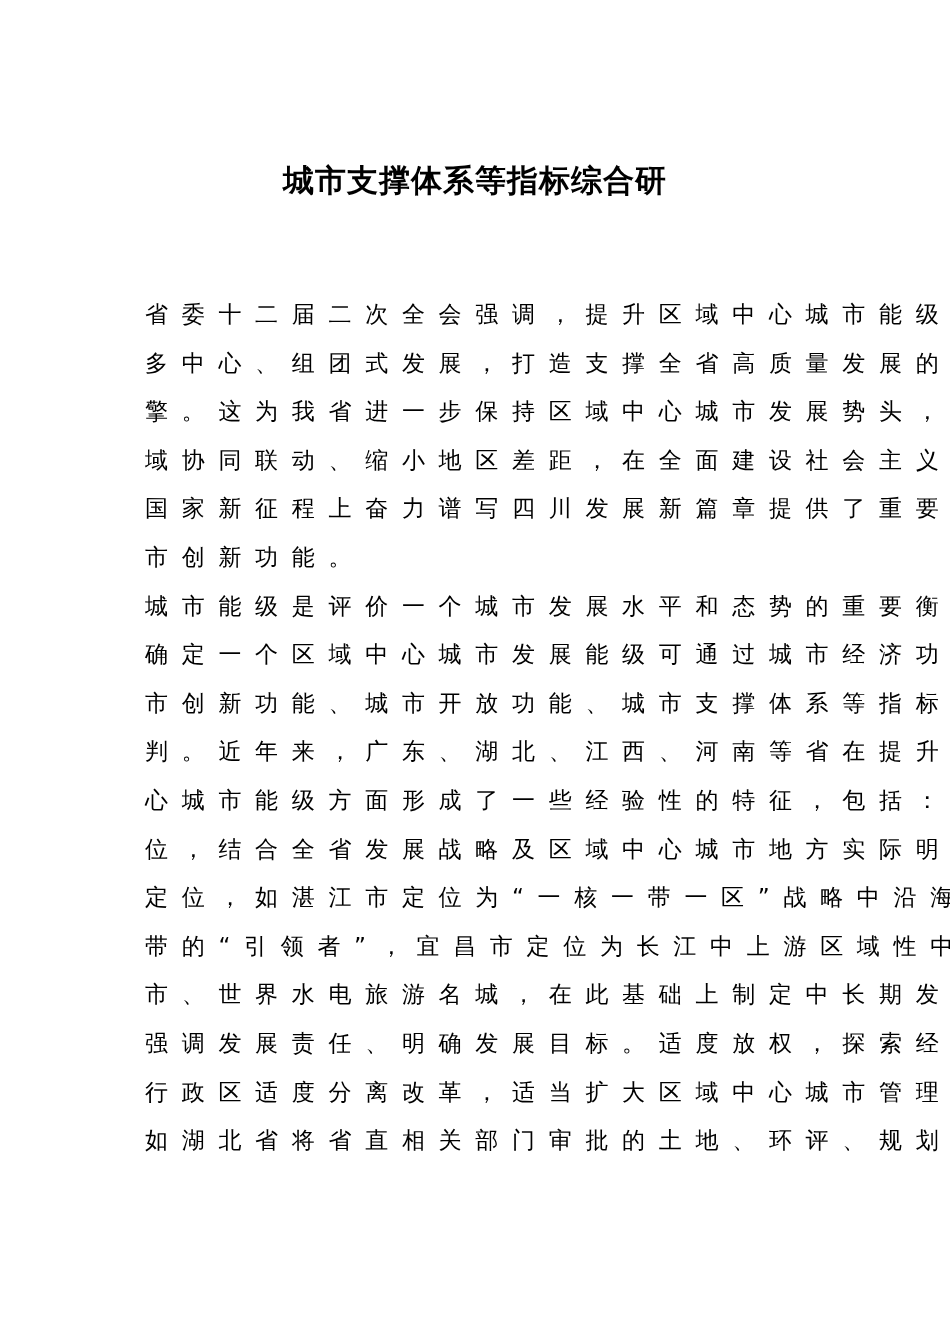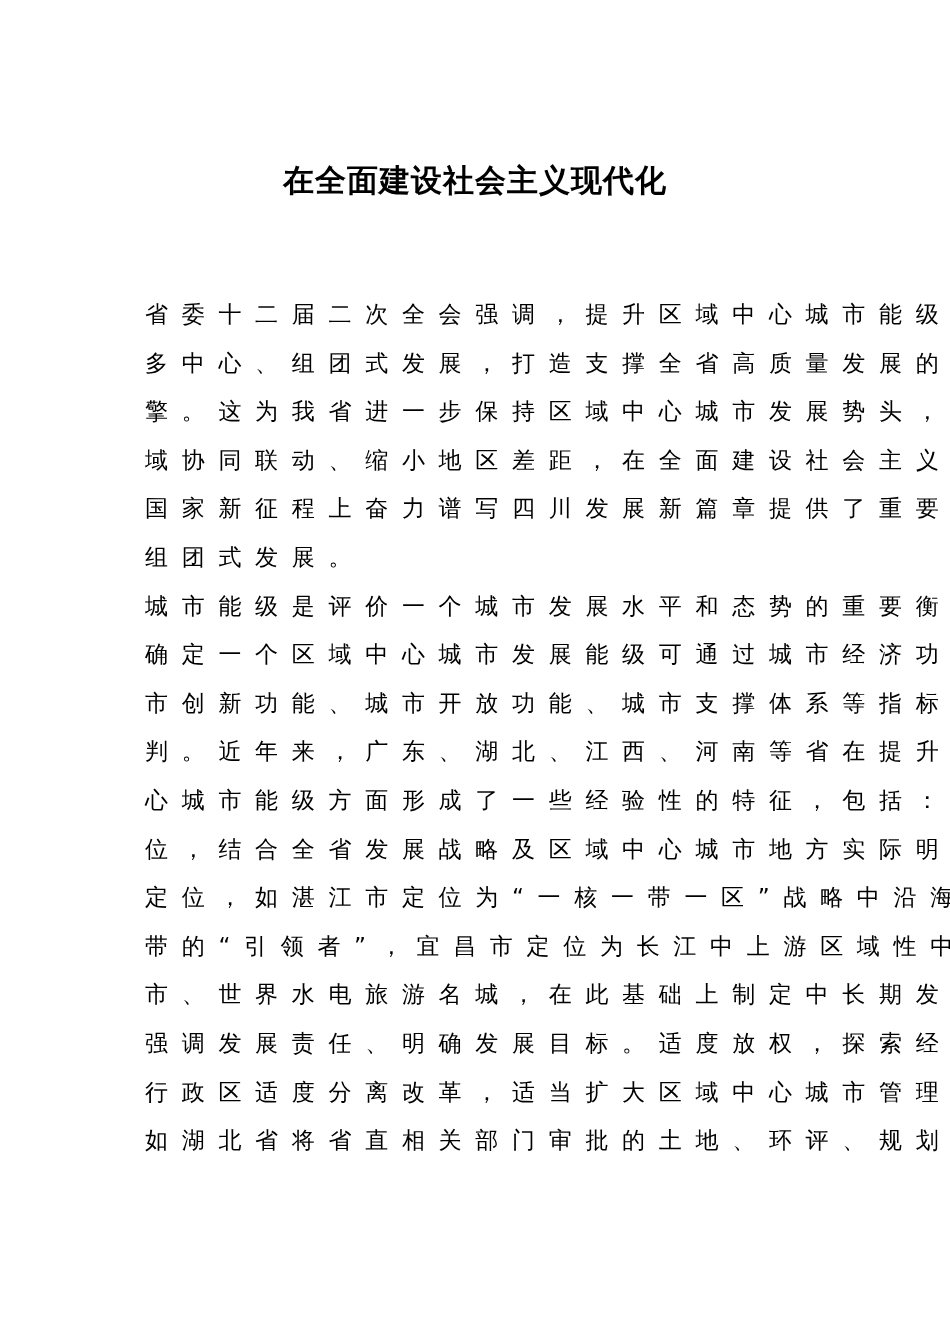--- a/index.html
+++ b/index.html
@@ -10,28 +10,28 @@
              font-family: "DejaVu Serif", "Liberation Serif", serif; font-weight: bold;
              font-size: 31px; letter-spacing: 1px; line-height: 50px; }
     .body { position: absolute; left: 145px; top: 290px; width: 662px; }
     .line { height: 48.6px; line-height: 48.6px; font-size: 23px; white-space: nowrap;
             letter-spacing: 13.7px; overflow: visible; }
   </style>
 </head>
 <body>
 
 <div class="page">
-  <div class="title">在全面建设社会主义现代化</div>
+  <div class="title">城市支撑体系等指标综合研</div>
   <div class="body">
     <div class="line">省委十二届二次全会强调，提升区域中心城市能级，坚持</div>
     <div class="line">多中心、组团式发展，打造支撑全省高质量发展的重要引</div>
     <div class="line">擎。这为我省进一步保持区域中心城市发展势头，实现全</div>
     <div class="line">域协同联动、缩小地区差距，在全面建设社会主义现代化</div>
     <div class="line">国家新征程上奋力谱写四川发展新篇章提供了重要方向和</div>
-    <div class="line">组团式发展。</div>
+    <div class="line">市创新功能。</div>
     <div class="line">城市能级是评价一个城市发展水平和态势的重要衡量标准</div>
     <div class="line">确定一个区域中心城市发展能级可通过城市经济功能、城</div>
     <div class="line">市创新功能、城市开放功能、城市支撑体系等指标综合研</div>
     <div class="line">判。近年来，广东、湖北、江西、河南等省在提升区域中</div>
     <div class="line">心城市能级方面形成了一些经验性的特征，包括：科学定</div>
     <div class="line">位，结合全省发展战略及区域中心城市地方实际明确战略</div>
     <div class="line">定位，如湛江市定位为“一核一带一区”战略中沿海经济</div>
     <div class="line">带的“引领者”，宜昌市定位为长江中上游区域性中心城</div>
     <div class="line">市、世界水电旅游名城，在此基础上制定中长期发展战略</div>
     <div class="line">强调发展责任、明确发展目标。适度放权，探索经济区与</div>

